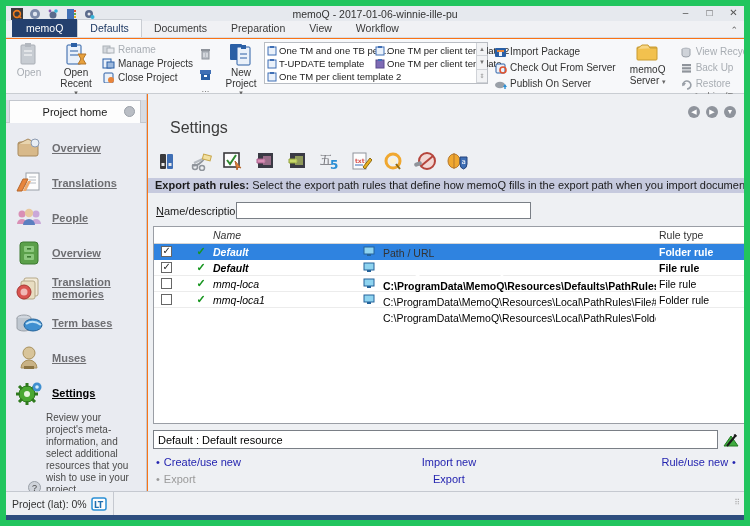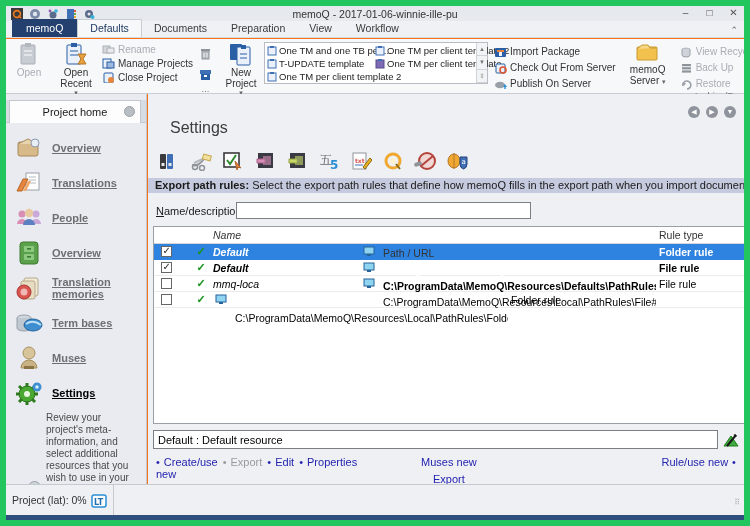--- a/index.html
+++ b/index.html
@@ -81,29 +81,29 @@
   .c-rule { flex:1; }
   .trow.bold .c-name, .trow.bold .c-path, .trow.bold .c-rule { font-weight:bold; }
   .trow.selected { background:#2f83e0; color:#fff; border-bottom-color:#2f83e0; }
   .cb { width:11px; height:11px; background:#fff; border:1px solid #666; position:relative; }
   .cb.checked::after { content:"✓"; position:absolute; left:1px; top:-2px; font-size:10px; color:#222; }
 
   .resource-row { position:absolute; top:336px; left:5px; right:5px; display:flex; align-items:center; gap:5px; }
   .resource-input { flex:1; height:19px; border:1px solid #7a7f86; background:#fff; font-size:11px; font-family:"Liberation Sans",sans-serif; padding:0 4px; }
 
   .links { position:absolute; top:362px; left:8px; right:8px; display:flex; font-size:11px; }
-  .links .colL { width:34%; display:flex; flex-direction:row; gap:5px; }
+  .links .colL { width:34%; display:flex; flex-direction:column; gap:5px; }
   .links .colC { width:33%; display:flex; flex-direction:column; gap:5px; align-items:center; }
   .links .colR { width:33%; display:flex; flex-direction:column; gap:5px; align-items:flex-end; }
   .link { color:#2424b0; cursor:pointer; }
   .link .blt { margin-right:4px; }
   .link.disabled { color:#9a9a9a; cursor:default; }
 
   
-  .statusbar { position:absolute; left:0; right:0; bottom:5px; height:31px; background:#eef0f3; border-top:1px solid #c5c9d0; display:flex; align-items:flex-start; }
+  .statusbar { position:absolute; left:0; right:0; bottom:5px; height:24px; background:#eef0f3; border-top:1px solid #c5c9d0; display:flex; align-items:flex-start; }
   .status-cell { display:flex; align-items:center; gap:4px; height:100%; padding:0 6px; border-right:1px solid #c5c9d0; }
   .status-text { font-size:10.5px; color:#333; }
   .bottom-strip { position:absolute; left:0; right:0; bottom:0; height:5px; background:#2e4e7e; }
   .grip { position:absolute; right:3px; bottom:8px; font-size:8px; color:#aaa; letter-spacing:1px; }
   .ic { display:inline-block; vertical-align:middle; flex:none; }
 </style>
 </head>
 <body>
 
 <div class="window">
@@ -629,20 +629,21 @@
           <div class="tc c-path">C:\ProgramData\MemoQ\Resources\Local\PathRules\File#mmq-loca.mqres</div>
           <div class="tc c-rule">File rule</div>
         </div>
 
         <div class="trow">
           <div class="tc c-cb">
               <span class="cb"></span>
             </div>
           <div class="tc c-sp"></div>
             <div class="tc c-ok">✓</div>
+          <div class="tc c-name">mmq-loca1</div>
           <div class="tc c-mon">
               <svg class="ic" width="12" height="11">
                 <rect x="1" y="1" width="10" height="7" fill="#8fd4f0" stroke="#24639a"></rect>
                 <rect x="4" y="8" width="4" height="2" fill="#24639a"></rect>
               </svg>
             </div>
           <div class="tc c-path">C:\ProgramData\MemoQ\Resources\Local\PathRules\Folder#mmq-loca1.mqres</div>
           <div class="tc c-rule">Folder rule</div>
         </div>
       </div>
@@ -657,21 +658,21 @@
       </div>
 
       <div class="links">
         <div class="colL">
           <span class="link"><span class="blt">•</span><span>Create/use new</span></span>
           <span class="link disabled"><span class="blt">•</span><span>Export</span></span>
           <span class="link"><span class="blt">•</span><span>Edit</span></span>
           <span class="link"><span class="blt">•</span><span>Properties</span></span>
         </div>
         <div class="colC">
-          <span class="link">Muses new</span>
+          <span class="link">Import new</span>
           <span class="link">Export</span>
         </div>
         <div class="colR">
           <span class="link"><span>Rule/use new</span><span class="blt" style="margin:0 0 0 4px">•</span></span>
         </div>
       </div>
     </div>
   </div>
 
   <div class="statusbar">

